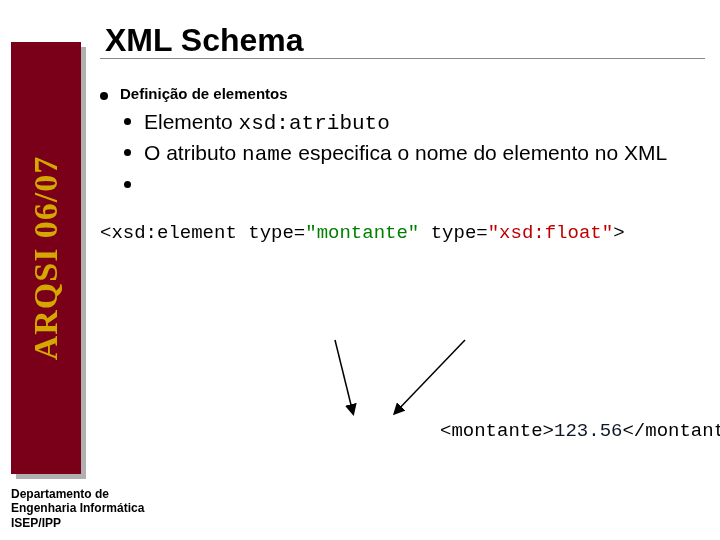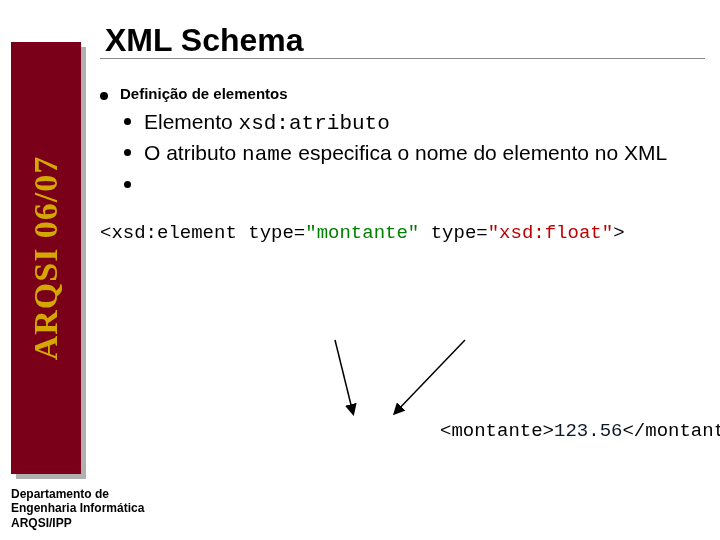--- a/index.html
+++ b/index.html
@@ -158,14 +158,14 @@
   </defs>
   <line x1="40" y1="5" x2="58" y2="78" stroke="#000" stroke-width="1.5" marker-end="url(#ah)"></line>
   <line x1="170" y1="5" x2="100" y2="78" stroke="#000" stroke-width="1.5" marker-end="url(#ah)"></line>
 </svg>
 
 <div class="example"><span>&lt;montante&gt;</span><span class="red">123.56</span><span>&lt;/montante&gt;</span></div>
 
 <div class="footer">
   <div>Departamento de</div>
   <div>Engenharia Informática</div>
-  <div>ARQSI/IPP</div>
+  <div>ISEP/IPP</div>
 </div>
 
 </body></html>

